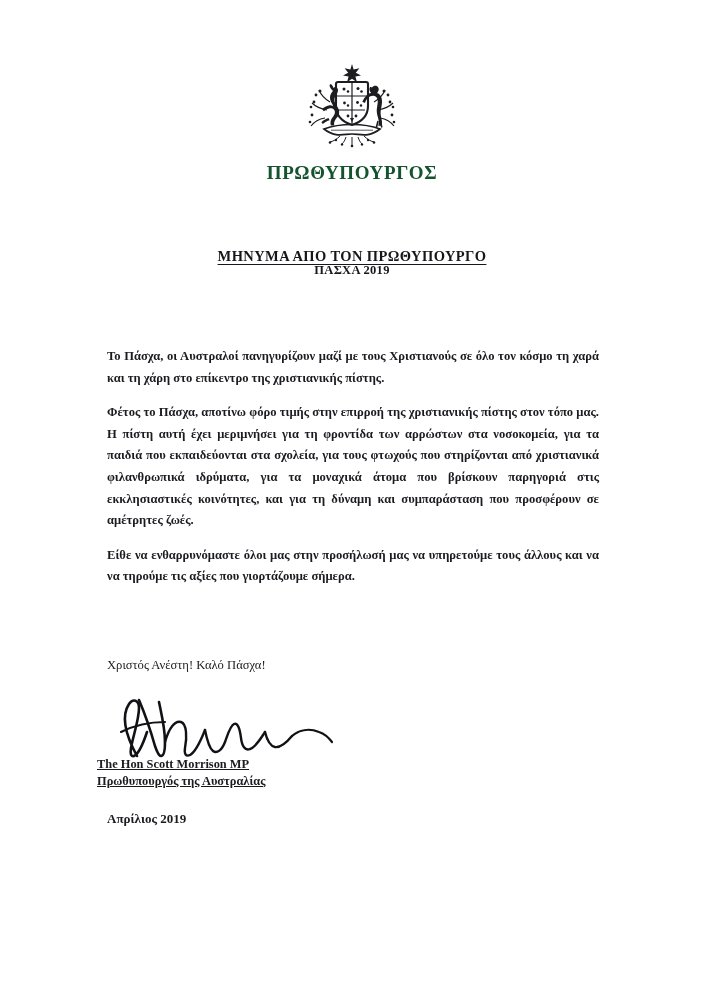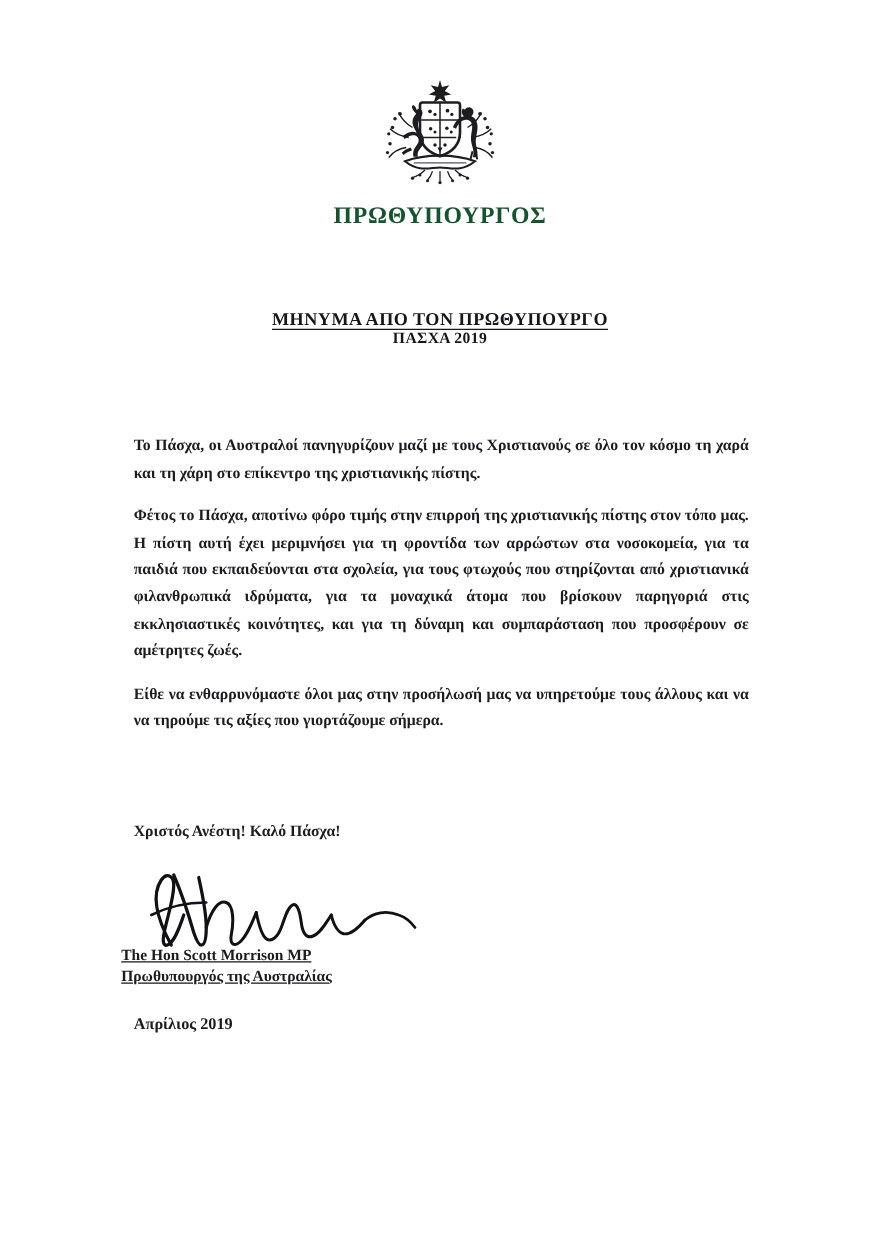--- a/index.html
+++ b/index.html
@@ -96,21 +96,21 @@
     font-style: italic;
   }
 
   .greeting {
     position: absolute;
     top: 655px;
     left: 107px;
     width: 492px;
     font-size: 12.6px;
     line-height: 21.6px;
-    font-weight: 700;
+    font-weight: 400;
     color: #1b1b20;
   }
 
   
   .signature-block {
     position: absolute;
     top: 688px;
     left: 97px;
     width: 400px;
     text-decoration: underline;

